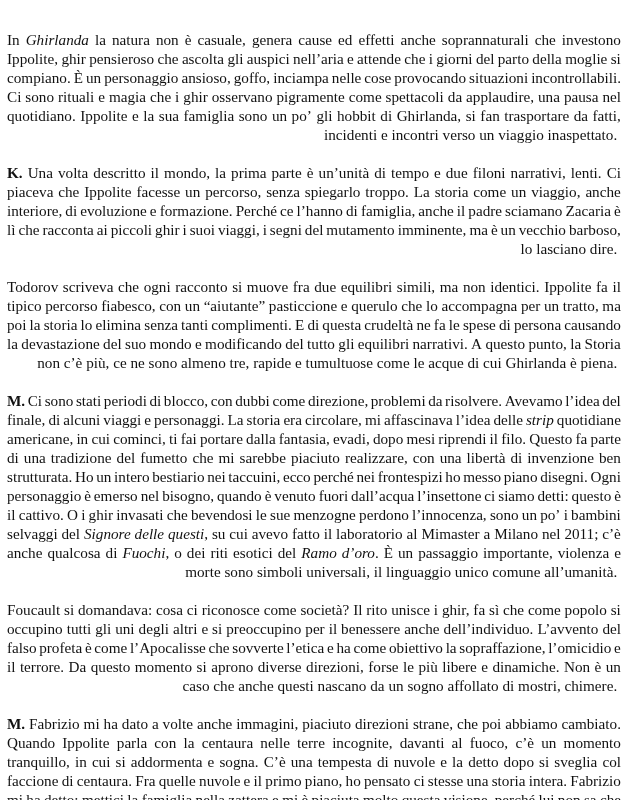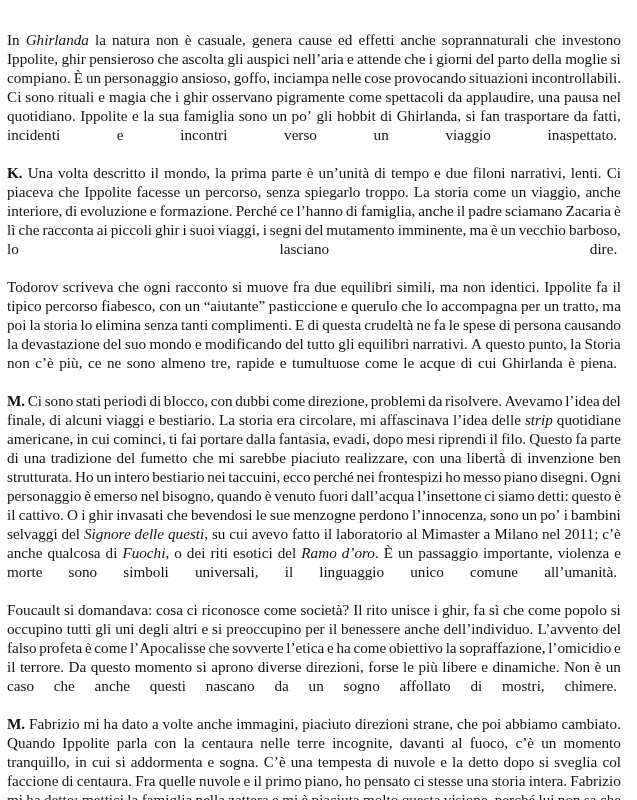--- a/index.html
+++ b/index.html
@@ -26,21 +26,21 @@
   .para {
     margin: 0 0 19px 0;
   }
   .flex-line {
     display: flex;
     justify-content: space-between;
     height: 19px;
     white-space: nowrap;
   }
   .flex-line.last {
-    justify-content: space-between;
+    justify-content: flex-end;
   }
   .flex-line.last .w { margin-right: 0.25em; }
   .w { display: inline-block; }
   b, .bold { font-weight: bold; }
   i, .ital { font-style: italic; }
 </style>
 </head>
 <body>
 
 <div class="page" id="page">
@@ -348,21 +348,21 @@
         <span class="w"><span>Avevamo</span></span>
         <span class="w"><span>l’idea</span></span>
         <span class="w"><span>del</span></span>
       </div>
       <div class="flex-line">
         <span class="w"><span>finale,</span></span>
         <span class="w"><span>di</span></span>
         <span class="w"><span>alcuni</span></span>
         <span class="w"><span>viaggi</span></span>
         <span class="w"><span>e</span></span>
-        <span class="w"><span>bestiario.</span></span>
+        <span class="w"><span>personaggi.</span></span>
         <span class="w"><span>La</span></span>
         <span class="w"><span>storia</span></span>
         <span class="w"><span>era</span></span>
         <span class="w"><span>circolare,</span></span>
         <span class="w"><span>mi</span></span>
         <span class="w"><span>affascinava</span></span>
         <span class="w"><span>l’idea</span></span>
         <span class="w"><span>delle</span></span>
         <span class="w"><span class="ital">strip</span></span>
         <span class="w"><span>quotidiane</span></span>

